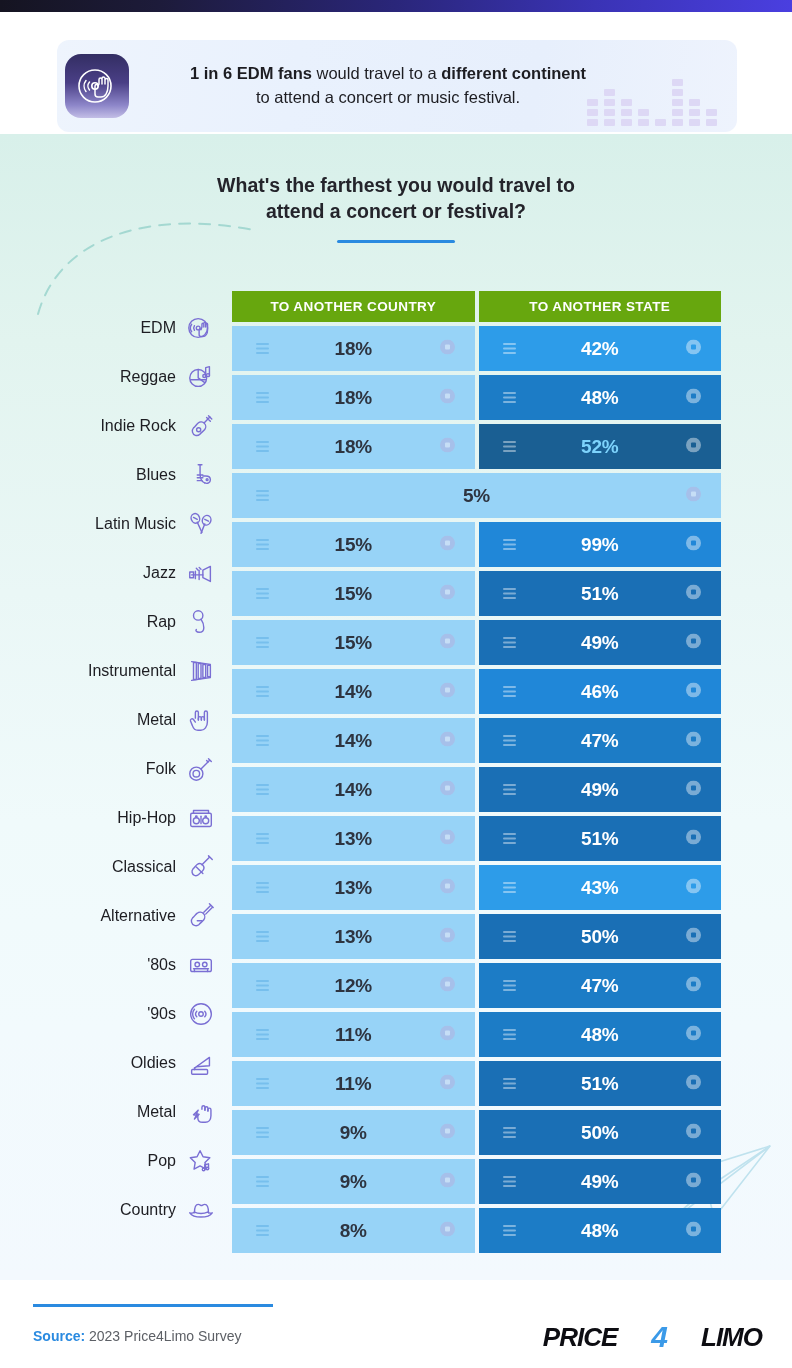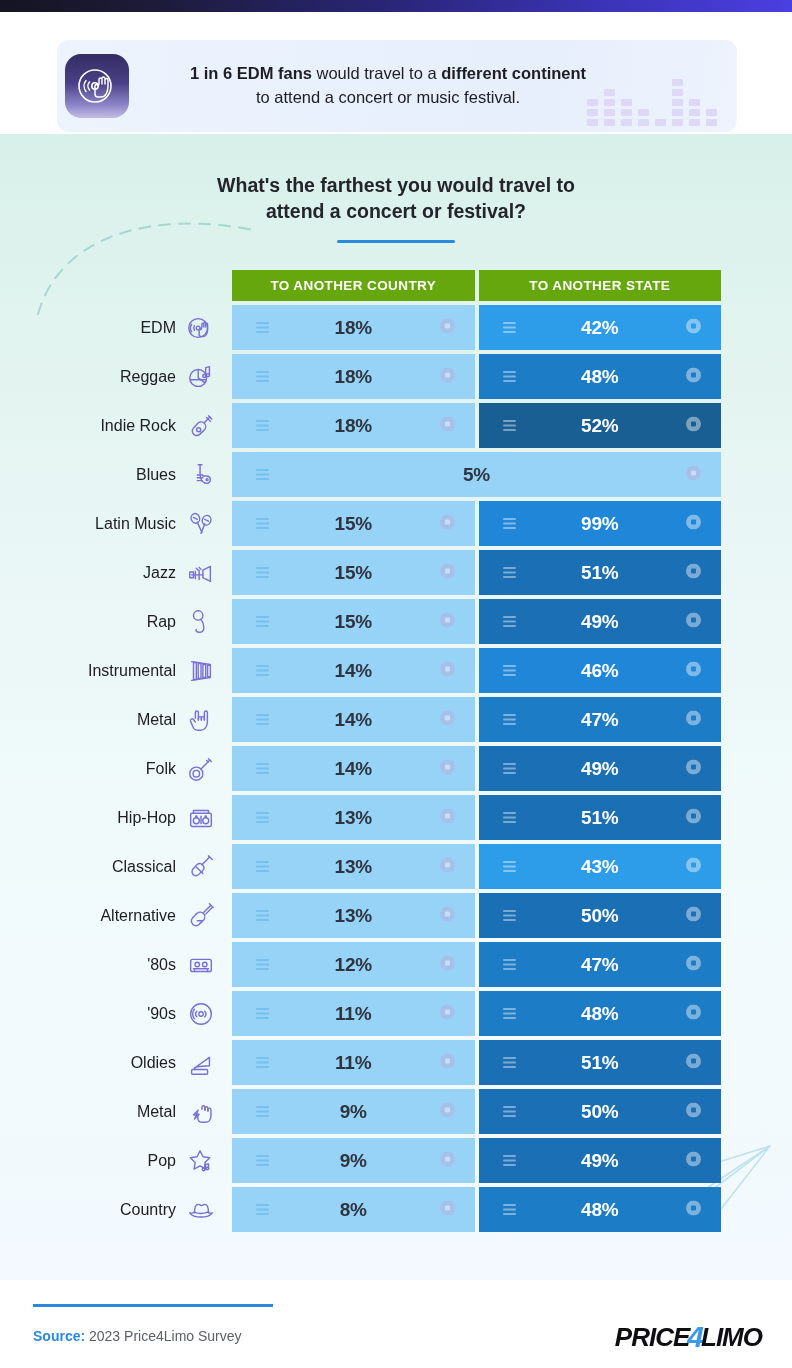--- a/index.html
+++ b/index.html
@@ -63,21 +63,21 @@
   }
   .title-rule{
     position:absolute; top:106px; left:50%; transform:translateX(-50%);
     width:118px; height:3px; background:#2a8ae0; border-radius:2px;
   }
 
   
   .table{
     position:absolute; top:136px; left:232px; width:489px;
   }
-  .thead{ display:flex; gap:4px; }
+  .thead{ display:flex; gap:4px;margin-top:21px; }
   .th{
     flex:1; height:31px; background:#67a70e;
     color:#ffffff; font-size:13.5px; font-weight:700; letter-spacing:.4px;
     display:flex; align-items:center; justify-content:center;
   }
   .row{ display:flex; gap:4px; margin-top:4px; height:45px; position:relative; }
   .cell{
     flex:1; display:flex; align-items:center; position:relative;
   }
   .cell .val{
@@ -108,21 +108,21 @@
   .foot-rule{
     position:absolute; top:24px; left:33px; width:240px; height:3px; background:#2a8ae0;
   }
   .source{
     position:absolute; top:48px; left:33px; font-size:14px; color:#5d6066;
   }
   .source b{ color:#2a8ae0; font-weight:700; }
   .logo{
     position:absolute; top:40px; right:30px;
     font-size:26px; font-weight:800; font-style:italic; letter-spacing:-1px;
-    color:#0d0d12; display:flex; align-items:center;
+    color:#0d0d12; display:flex; align-items:center;gap:36px;
   }
   .logo .four{ color:#3b9ae8; font-size:30px; margin:0 -2px; }
 </style>
 </head>
 <body>
 
 <div class="topbar"></div>
 
 <div class="header-band">
   <div class="banner">
@@ -505,21 +505,21 @@
                 <circle cx="7.5" cy="7.5" r="7.5"></circle>
                 <rect x="5" y="5" width="5" height="5" rx="1" fill="#cfe0f6"></rect>
               </svg></span>
           </div>
           <div class="cell c-right" style="background:#1a5f93">
             <span class="lines" style="fill:#ffffff;opacity:.42"><svg width="13" height="11" viewBox="0 0 13 11">
                 <rect x="0" y="0" width="13" height="2" rx="1"></rect>
                 <rect x="0" y="4.5" width="13" height="2" rx="1"></rect>
                 <rect x="0" y="9" width="13" height="2" rx="1"></rect>
               </svg></span>
-            <span class="val" style="color:#ffffff">52%</span>
+            <span class="val" style="color:#7dd3fc">52%</span>
             <span class="dot" style="fill:#ffffff;opacity:.42"><svg width="15" height="15" viewBox="0 0 15 15">
                 <circle cx="7.5" cy="7.5" r="7.5"></circle>
                 <rect x="5" y="5" width="5" height="5" rx="1" fill="#1a5f93"></rect>
               </svg></span>
           </div>
         </div>
         <div class="row">
           <div class="cell c-left">
             <span class="lines" style="fill:#74bdec;opacity:.9"><svg width="13" height="11" viewBox="0 0 13 11">
                 <rect x="0" y="0" width="13" height="2" rx="1"></rect>

